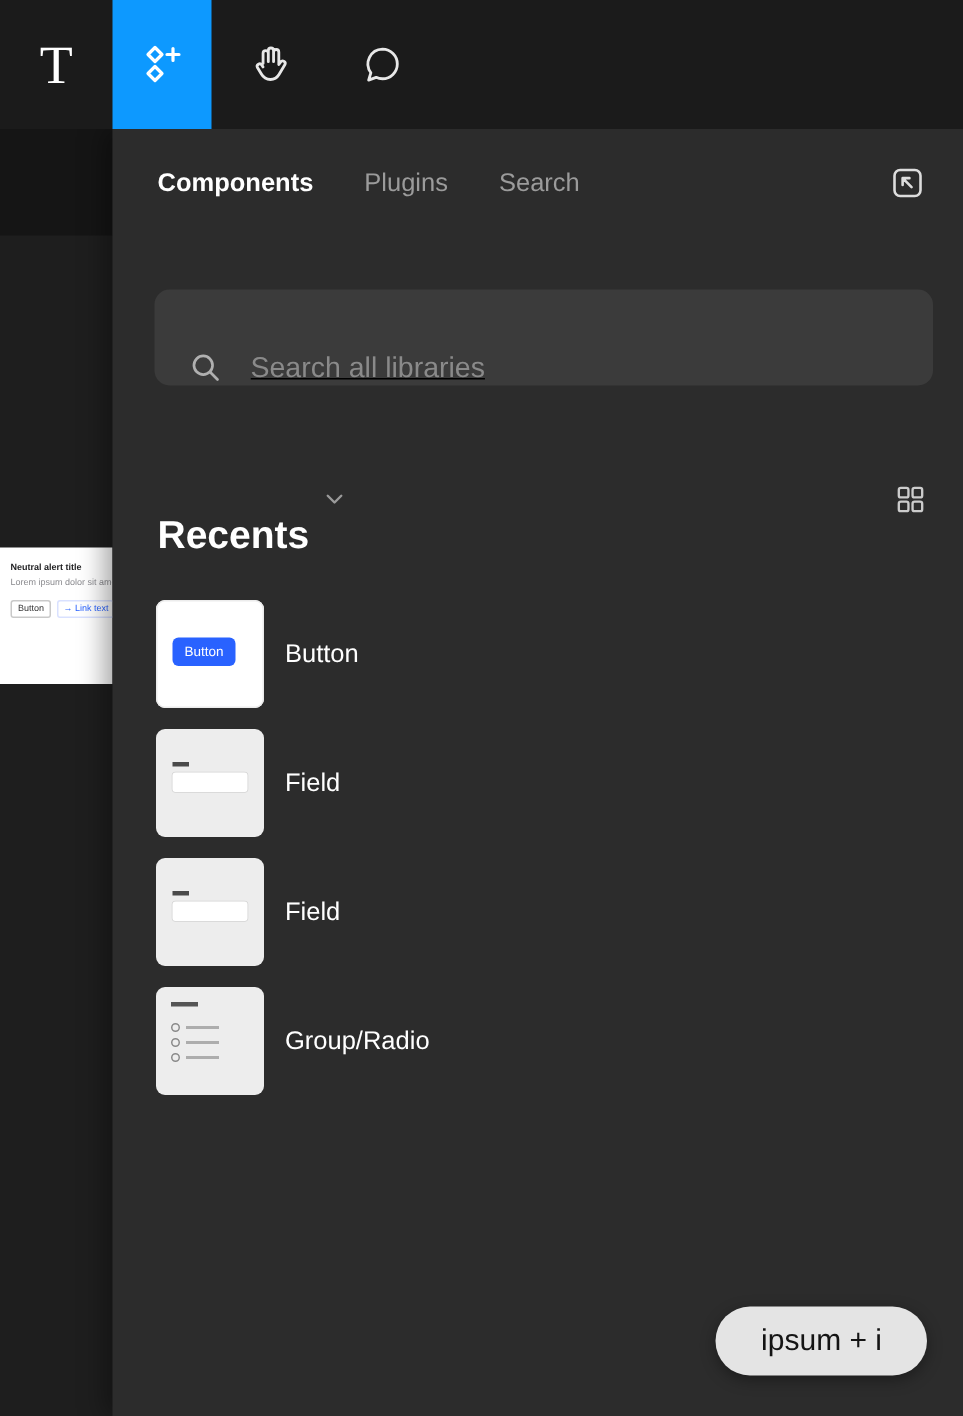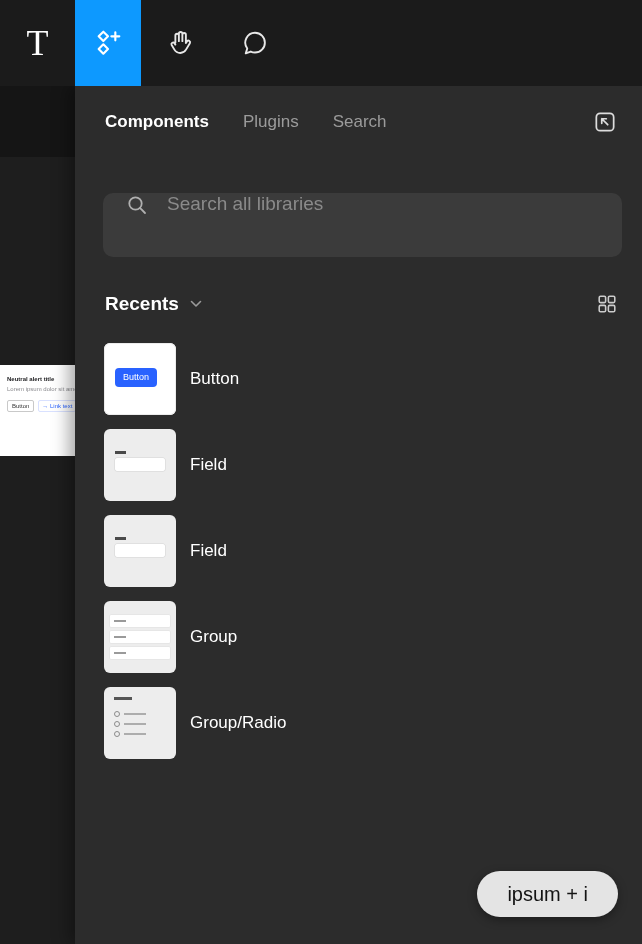--- a/index.html
+++ b/index.html
@@ -49,31 +49,31 @@
   .tabs { display:flex; align-items:center; height:72px; padding:0 20px 0 30px; gap:34px; flex:none; }
   .tab { font-size:17px; color:#9b9b9b; font-weight:500; cursor:pointer; white-space:nowrap; }
   .tab.active { color:#ffffff; font-weight:700; }
   .tabs-spacer { flex:1; }
   .share-btn { width:34px; height:34px; display:flex; align-items:center; justify-content:center; cursor:pointer; }
   .share-btn svg { width:26px; height:26px; }
 
   .search {
     margin:35px 20px 0 28px; height:64px; flex:none;
     background:#3b3b3b; border-radius:10px;
-    display:flex; align-items:flex-start; padding:0 22px; gap:18px;
+    display:flex; align-items:flex-end; padding:0 22px; gap:18px;text-decoration:underline;
   }
   .search svg { width:24px; height:24px; flex:none; }
   .search input {
     flex:1; background:transparent; border:none; outline:none;
     color:#dddddd; font-size:19px; font-family:inherit;
   }
   .search input::placeholder { color:#8a8a8a; }
 
   .section-head { display:flex; align-items:center; margin:36px 24px 0 30px; flex:none; }
-  .section-title { font-size:19px; font-weight:700; color:#ffffff; }
+  .section-title { font-size:26px; font-weight:700; color:#ffffff;margin-top:48px; }
   .chev { margin-left:11px; display:flex; align-items:center; cursor:pointer; }
   .head-spacer { flex:1; }
   .grid-btn { display:flex; align-items:center; cursor:pointer; }
   .grid-btn svg { width:22px; height:22px; }
 
   .list { margin:28px 0 0 29px; flex:1; overflow:hidden; }
   .item { display:flex; align-items:center; margin-bottom:14px; cursor:pointer; }
   .item-label { font-size:17px; color:#ffffff; margin-left:14px; }
 
   .thumb {
@@ -215,28 +215,20 @@
 
     <div class="item">
       <div class="thumb" data-thumb="field">
         <div class="f-label"></div>
         <div class="f-input"></div>
       </div>
       <div class="item-label">Field</div>
     </div>
 
 
-    <div class="item">
-      <div class="thumb" data-thumb="group">
-        <div class="g-row" style="top:14px"></div>
-        <div class="g-row" style="top:30px"></div>
-        <div class="g-row" style="top:46px"></div>
-      </div>
-      <div class="item-label">Group</div>
-    </div>
 
     <div class="item">
       <div class="thumb" data-thumb="group-radio">
         <div class="gr-title"></div>
         <div class="gr-row" style="top:24px"></div>
         <div class="gr-row" style="top:34px"></div>
         <div class="gr-row" style="top:44px"></div>
       </div>
       <div class="item-label">Group/Radio</div>
     </div>

